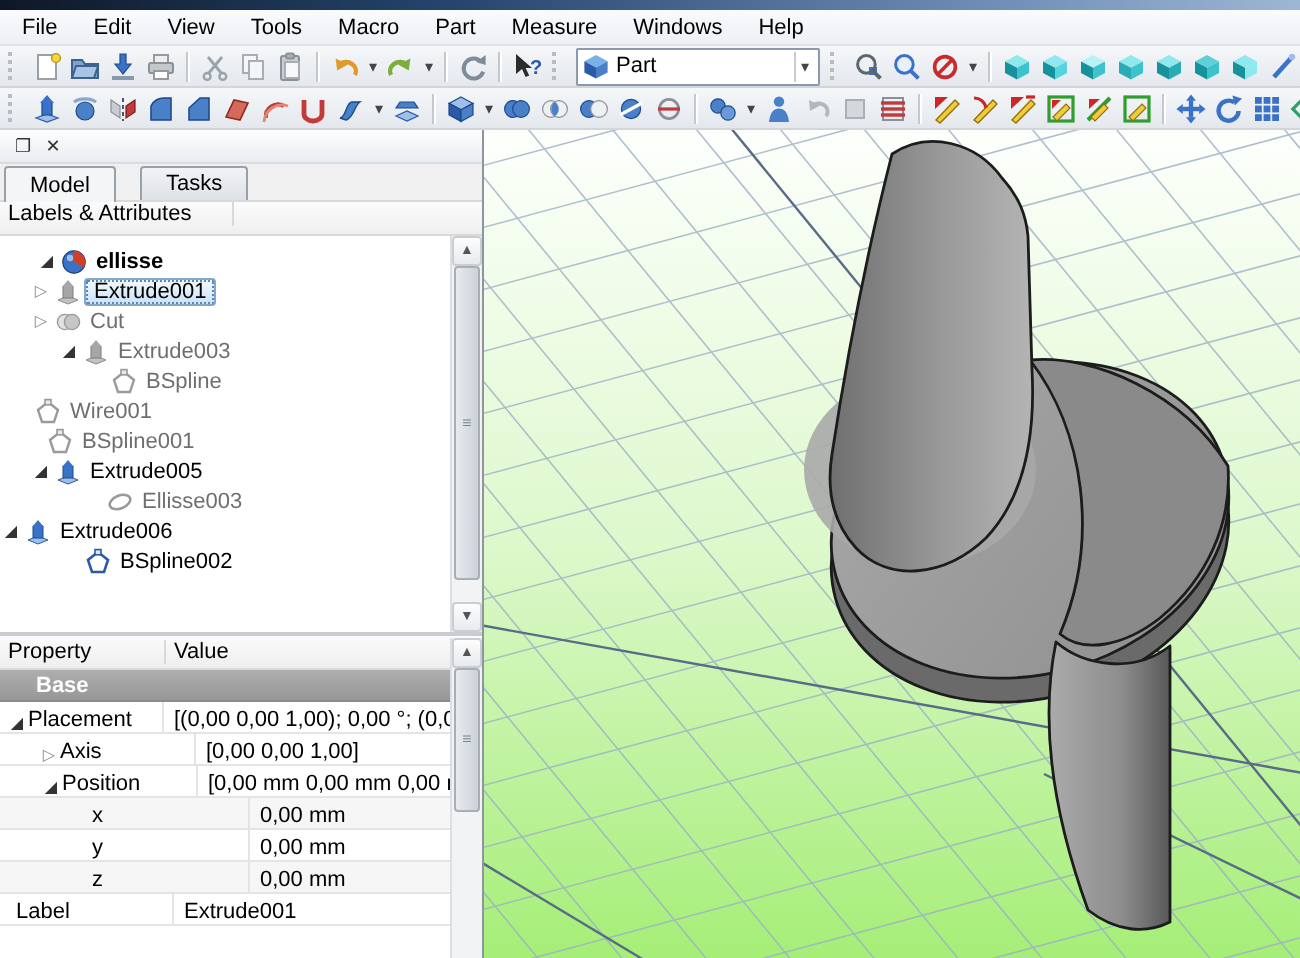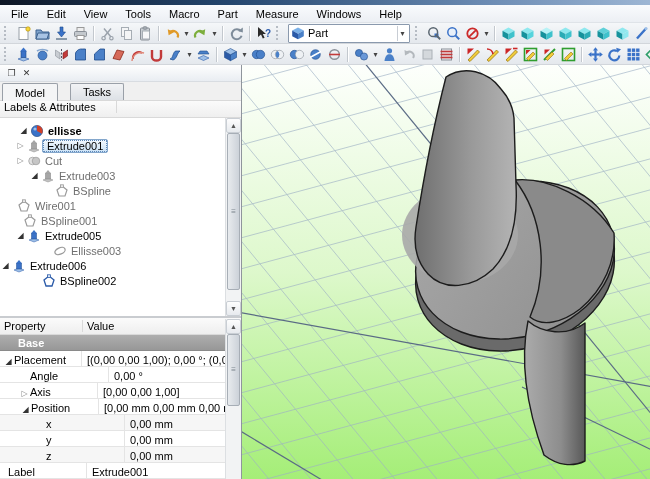--- a/index.html
+++ b/index.html
@@ -602,26 +602,20 @@
       <span class="h2">Value</span>
     </div>
     <div class="prop-body">
       <div class="pgroup" style="margin-right:14px">Base</div>
       <div class="prow">
         <div class="pcell plabel d0">
             <span class="exp e"></span>
             <span>Placement</span>
           </div>
         <div class="pcell pvalue">[(0,00 0,00 1,00); 0,00 °; (0,00 m...</div>
-      </div>
-      <div class="prow">
-        <div class="pcell plabel" style="padding-left:30px">
-            <span>Angle</span>
-          </div>
-        <div class="pcell pvalue">0,00 °</div>
       </div>
       <div class="prow">
         <div class="pcell plabel d1">
             <span class="exp c"></span>
             <span>Axis</span>
           </div>
         <div class="pcell pvalue">[0,00 0,00 1,00]</div>
       </div>
       <div class="prow">
         <div class="pcell plabel" style="padding-left:20px">

